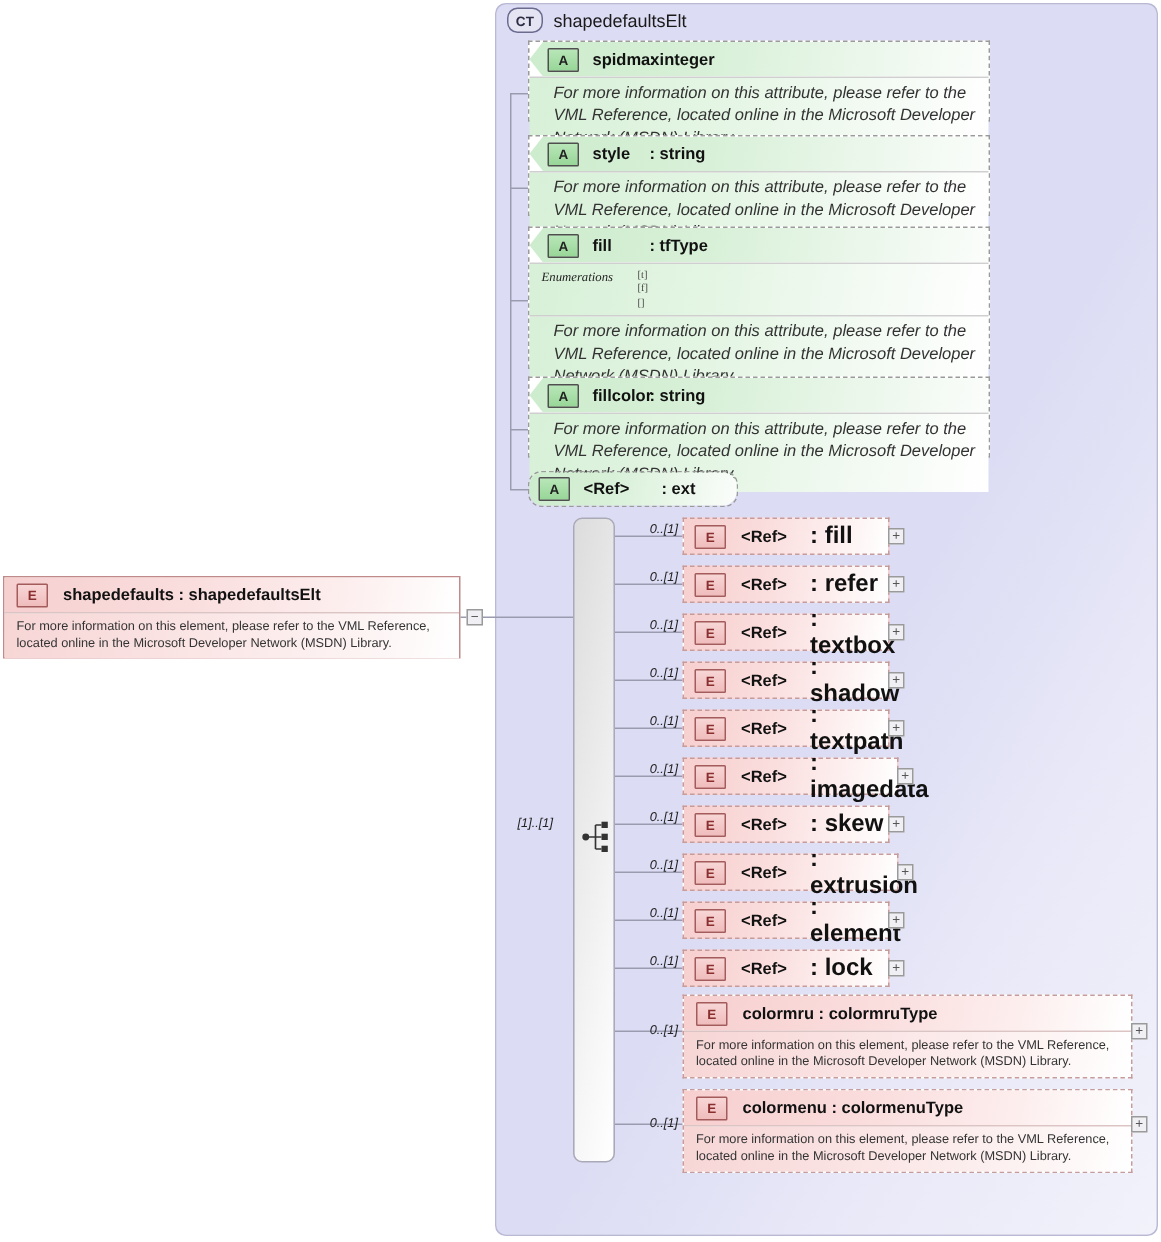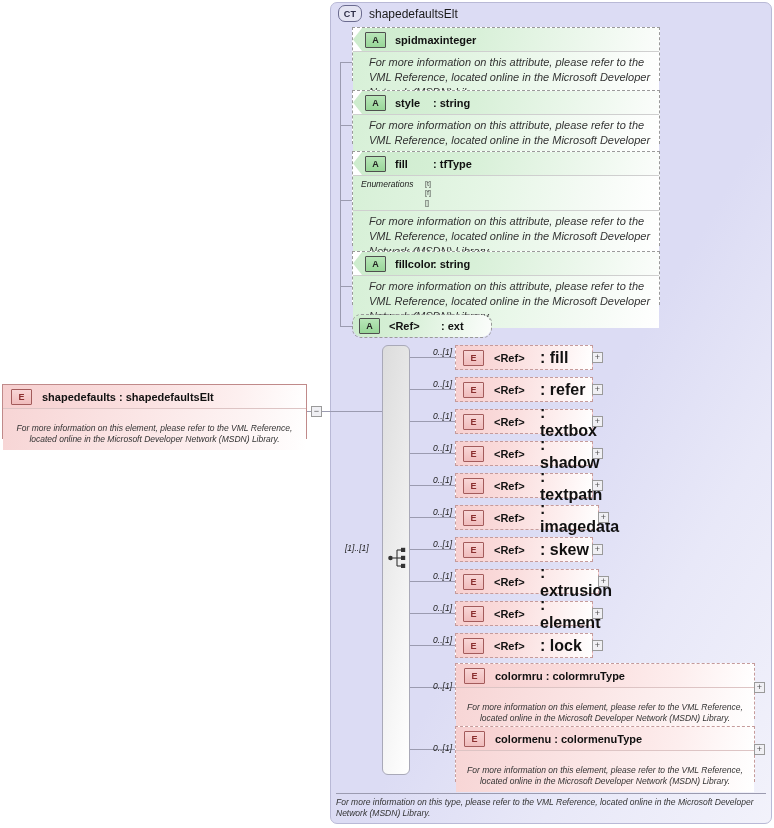--- a/index.html
+++ b/index.html
@@ -51,21 +51,21 @@
   .a-type{position:absolute;left:80px;font-size:11px;font-weight:bold;color:#111;text-align:center;}
   .attr-doc{
     border-top:1px solid #cfcfcf;
     background:linear-gradient(100deg,#d7f0d7 0%,#e6f6e6 45%,#f6fbf6 80%,#ffffff 100%);
     padding:3px 8px 4px 16px;
     font-size:11px;font-style:italic;color:#333;line-height:1.35;
   }
   .enum-row{
     border-top:1px solid #cfcfcf;
     background:linear-gradient(100deg,#d7f0d7 0%,#e6f6e6 45%,#f6fbf6 80%,#ffffff 100%);
-    padding:3px 8px 3px 8px;display:flex;font-size:8.5px;color:#222;
+    padding:3px 8px 3px 8px;display:flex;font-size:8.5px;color:#222;font-family:Liberation Serif, serif;
   }
   .enum-label{font-style:italic;width:64px;flex:none;}
   .enum-vals{display:flex;flex-direction:column;line-height:1.35;font-size:7px;color:#444;}
 
   
   .elem-box{
     position:absolute;border:1px solid #c08a8a;background:#ffffff;box-sizing:border-box;
   }
   .elem-head{
     height:23px;display:flex;align-items:center;
@@ -74,21 +74,21 @@
   .e-badge{
     margin-left:8px;width:19px;height:14px;border:1px solid #a35b5b;
     background:linear-gradient(180deg,#f8d6d6,#f0bcbc);
     font-size:9px;font-weight:bold;color:#8a2f2f;
     display:flex;align-items:center;justify-content:center;border-radius:1px;
   }
   .e-name{margin-left:10px;font-size:11px;font-weight:bold;color:#111;}
   .elem-doc{
     border-top:1px solid #ddc4c4;
     background:linear-gradient(100deg,#f7d5d5 0%,#fbe6e6 45%,#fdf4f4 80%,#ffffff 100%);
-    padding:14px 8px 4px 8px;font-size:8.5px;font-style:italic;color:#333;line-height:1.35;text-align:center;
+    padding:3px 8px 4px 8px;font-size:8.5px;color:#333;line-height:1.35;
   }
 
   
   .ref-box{
     position:absolute;box-sizing:border-box;height:25px;
     border:1px dashed #c59b9b;
     background:linear-gradient(100deg,#f7cfcf 0%,#fadcdc 38%,#fdeeee 72%,#ffffff 100%);
     display:flex;align-items:center;
   }
   .ref-box .e-badge{margin-left:7px;}
@@ -343,15 +343,14 @@
   <div class="card" style="left:418px;top:743px;">0..[1]</div>
   <div class="big-elem" style="left:455px;top:726px;width:300px;height:56px;">
     <div class="bh">
       <div class="e-badge">E</div>
       <div class="bname">colormenu : colormenuType</div>
     </div>
     <div class="elem-doc">For more information on this element, please refer to the VML Reference, located online in the Microsoft Developer Network (MSDN) Library.</div>
   </div>
   <div class="plus" style="left:754px;top:744px;">+</div>
 
-  <div class="ct-footer">For more information on this type, please refer to the VML Reference, located online in the Microsoft Developer Network (MSDN) Library.</div>
 
 </div>
 
 </body></html>

